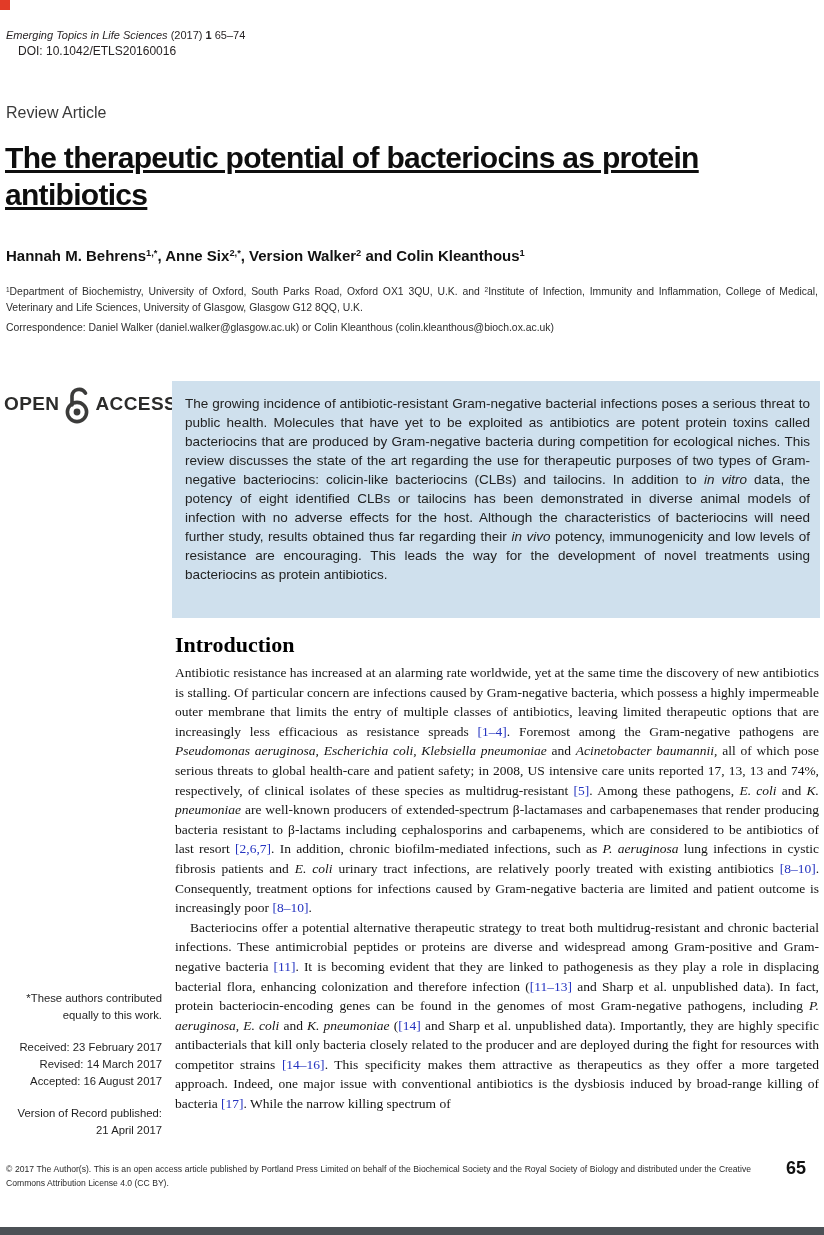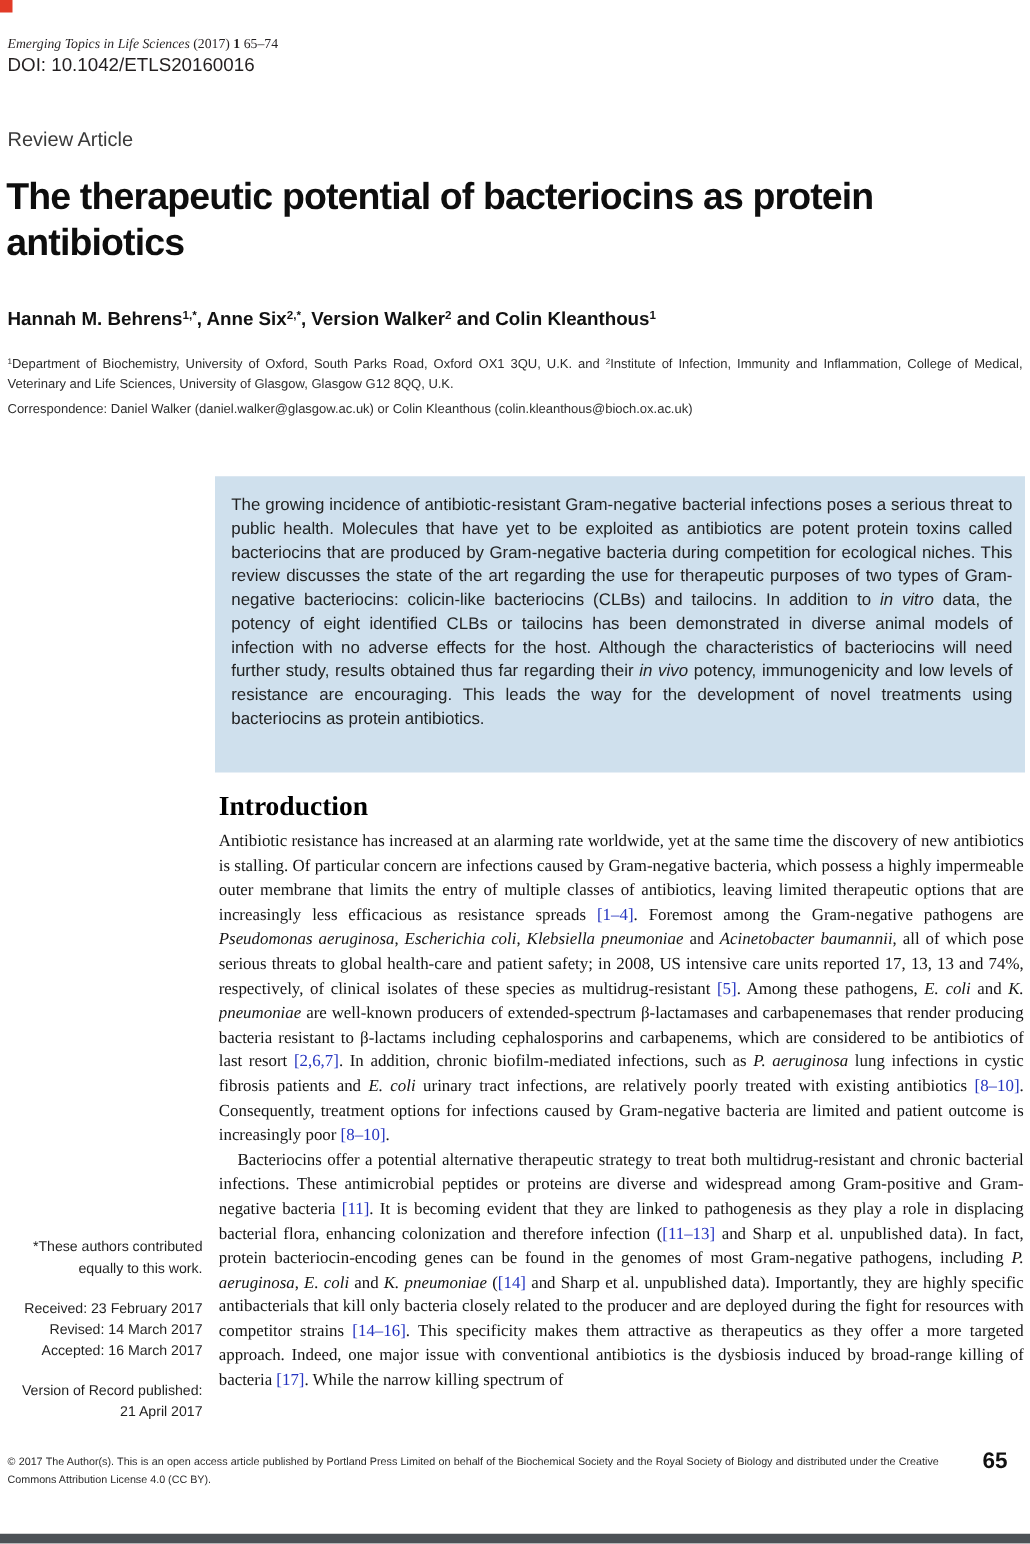--- a/index.html
+++ b/index.html
@@ -2,22 +2,22 @@
 <html style="--cite: #2433c0; --abstract-bg: #cfe0ed; --navy: #1e2a63; --bar: #4c5156; --marker: #e23b27;"><head>
 <meta charset="utf-8">
 <style>
   html,body{margin:0;padding:0;background:#ffffff;}
   .page{position:relative;width:824px;height:1235px;background:#fff;overflow:hidden;
         font-family:"Liberation Sans",sans-serif;color:#1a1a1a;}
 
   .corner-marker{position:absolute;left:0;top:0;width:10px;height:10px;background:var(--marker);}
 
   
-  .journal-line{position:absolute;left:6px;top:28px;font-size:11px;line-height:15px;color:#231f20;font-family:Liberation Serif, serif;}
-  .doi-line{position:absolute;left:6px;top:44px;font-size:15px;color:#231f20;}
+  .journal-line{position:absolute;left:6px;top:28px;font-size:11px;line-height:15px;color:#231f20;}
+  .doi-line{position:absolute;left:18px;top:44px;font-size:12px;color:#231f20;}
   .run-i{font-style:italic;}
   .run-b{font-weight:bold;}
   .run-cite{color:var(--cite);}
 
   
   .pp-logo{position:absolute;left:632px;top:40px;width:192px;height:70px;}
   .pp-circles{position:absolute;left:0;top:0;width:70px;height:65px;}
   .pp-c{position:absolute;border-radius:50%;}
   .pp-teal{left:13px;top:5px;width:26px;height:26px;}
   .pp-gray{left:43px;top:7px;width:13px;height:13px;}
@@ -73,46 +73,55 @@
 
 <div class="page">
 
   <div class="corner-marker"></div>
 
   <div class="journal-line"><span class="run-i">Emerging Topics in Life Sciences</span><span> (2017) </span><span class="run-b">1</span><span> 65–74</span></div>
   <div class="doi-line">DOI: 10.1042/ETLS20160016</div>
 
 
   <div class="kicker">Review Article</div>
-  <h1 class="title" style="margin:0;">The therapeutic potential of bacteriocins as protein antibiotics</h1>
+  <h1 class="title" style="margin:0;text-decoration:underline;">The therapeutic potential of bacteriocins as protein antibiotics</h1>
 
   <div class="authors"><span>Hannah M. Behrens</span><sup>1,*</sup><span>, Anne Six</span><sup>2,*</sup><span>, Version Walker</span><sup>2</sup><span> and Colin Kleanthous</span><sup>1</sup></div>
   <div class="affils"><sup>1</sup><span>Department of Biochemistry, University of Oxford, South Parks Road, Oxford OX1 3QU, U.K. and </span><sup>2</sup><span>Institute of Infection, Immunity and Inflammation, College of Medical, Veterinary and Life Sciences, University of Glasgow, Glasgow G12 8QQ, U.K.</span></div>
   <div class="corresp">Correspondence: Daniel Walker (daniel.walker@glasgow.ac.uk) or Colin Kleanthous (colin.kleanthous@bioch.ox.ac.uk)</div>
 
+  <div class="oa">
+    <span class="oa-word">OPEN</span>
+    <svg class="oa-lock" width="30" height="40" viewBox="0 0 30 40">
+      <path d="M10 21 V12 A 7.2 7.2 0 0 1 23.5 9.2" fill="none" stroke="#3b3b3a" stroke-width="3.6" stroke-linecap="round"></path>
+      <circle cx="15" cy="28" r="9.6" fill="none" stroke="#3b3b3a" stroke-width="3.6"></circle>
+      <circle cx="15" cy="28" r="3.4" fill="#3b3b3a"></circle>
+    </svg>
+    <span class="oa-word">ACCESS</span>
+  </div>
 
   <div class="abstract">
     <div class="abstract-text"><span>The growing incidence of antibiotic-resistant Gram-negative bacterial infections poses a serious threat to public health. Molecules that have yet to be exploited as antibiotics are potent protein toxins called bacteriocins that are produced by Gram-negative bacteria during competition for ecological niches. This review discusses the state of the art regarding the use for therapeutic purposes of two types of Gram-negative bacteriocins: colicin-like bacteriocins (CLBs) and tailocins. In addition to </span><span class="run-i">in vitro</span><span> data, the potency of eight identified CLBs or tailocins has been demonstrated in diverse animal models of infection with no adverse effects for the host. Although the characteristics of bacteriocins will need further study, results obtained thus far regarding their </span><span class="run-i">in vivo</span><span> potency, immunogenicity and low levels of resistance are encouraging. This leads the way for the development of novel treatments using bacteriocins as protein antibiotics.</span></div>
   </div>
 
   <div class="intro-h">Introduction</div>
   <div class="body-col">
     <p><span>Antibiotic resistance has increased at an alarming rate worldwide, yet at the same time the discovery of new antibiotics is stalling. Of particular concern are infections caused by Gram-negative bacteria, which possess a highly impermeable outer membrane that limits the entry of multiple classes of antibiotics, leaving limited therapeutic options that are increasingly less efficacious as resistance spreads </span><span class="run-cite">[1–4]</span><span>. Foremost among the Gram-negative pathogens are </span><span class="run-i">Pseudomonas aeruginosa</span><span>, </span><span class="run-i">Escherichia coli</span><span>, </span><span class="run-i">Klebsiella pneumoniae</span><span> and </span><span class="run-i">Acinetobacter baumannii</span><span>, all of which pose serious threats to global health-care and patient safety; in 2008, US intensive care units reported 17, 13, 13 and 74%, respectively, of clinical isolates of these species as multidrug-resistant </span><span class="run-cite">[5]</span><span>. Among these pathogens, </span><span class="run-i">E. coli</span><span> and </span><span class="run-i">K. pneumoniae</span><span> are well-known producers of extended-spectrum β-lactamases and carbapenemases that render producing bacteria resistant to β-lactams including cephalosporins and carbapenems, which are considered to be antibiotics of last resort </span><span class="run-cite">[2,6,7]</span><span>. In addition, chronic biofilm-mediated infections, such as </span><span class="run-i">P. aeruginosa</span><span> lung infections in cystic fibrosis patients and </span><span class="run-i">E. coli</span><span> urinary tract infections, are relatively poorly treated with existing antibiotics </span><span class="run-cite">[8–10]</span><span>. Consequently, treatment options for infections caused by Gram-negative bacteria are limited and patient outcome is increasingly poor </span><span class="run-cite">[8–10]</span><span>.</span></p>
     <p class="indented"><span>Bacteriocins offer a potential alternative therapeutic strategy to treat both multidrug-resistant and chronic bacterial infections. These antimicrobial peptides or proteins are diverse and widespread among Gram-positive and Gram-negative bacteria </span><span class="run-cite">[11]</span><span>. It is becoming evident that they are linked to pathogenesis as they play a role in displacing bacterial flora, enhancing colonization and therefore infection (</span><span class="run-cite">[11–13]</span><span> and Sharp et al. unpublished data). In fact, protein bacteriocin-encoding genes can be found in the genomes of most Gram-negative pathogens, including </span><span class="run-i">P. aeruginosa</span><span>, </span><span class="run-i">E. coli</span><span> and </span><span class="run-i">K. pneumoniae</span><span> (</span><span class="run-cite">[14]</span><span> and Sharp et al. unpublished data). Importantly, they are highly specific antibacterials that kill only bacteria closely related to the producer and are deployed during the fight for resources with competitor strains </span><span class="run-cite">[14–16]</span><span>. This specificity makes them attractive as therapeutics as they offer a more targeted approach. Indeed, one major issue with conventional antibiotics is the dysbiosis induced by broad-range killing of bacteria </span><span class="run-cite">[17]</span><span>. While the narrow killing spectrum of</span></p>
   </div>
 
   <div class="sidebar">
     <div class="sb-block">
       <span class="sb-line">*These authors contributed</span>
       <span class="sb-line">equally to this work.</span>
     </div>
     <div class="sb-block">
       <span class="sb-line">Received: 23 February 2017</span>
       <span class="sb-line">Revised: 14 March 2017</span>
-      <span class="sb-line">Accepted: 16 March 2017</span>
+      <span class="sb-line">Accepted: 16 August 2017</span>
     </div>
     <div class="sb-block">
       <span class="sb-line">Version of Record published:</span>
       <span class="sb-line">21 April 2017</span>
     </div>
   </div>
 
   <div class="footer">© 2017 The Author(s). This is an open access article published by Portland Press Limited on behalf of the Biochemical Society and the Royal Society of Biology and distributed under the Creative Commons Attribution License 4.0 (CC BY).</div>
   <div class="pagenum">65</div>
   <div class="bottom-bar"></div>

